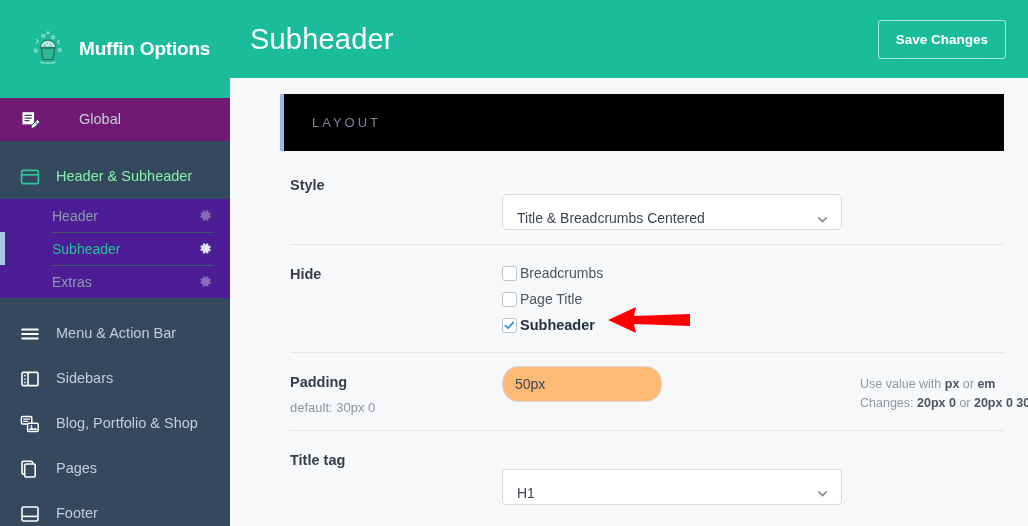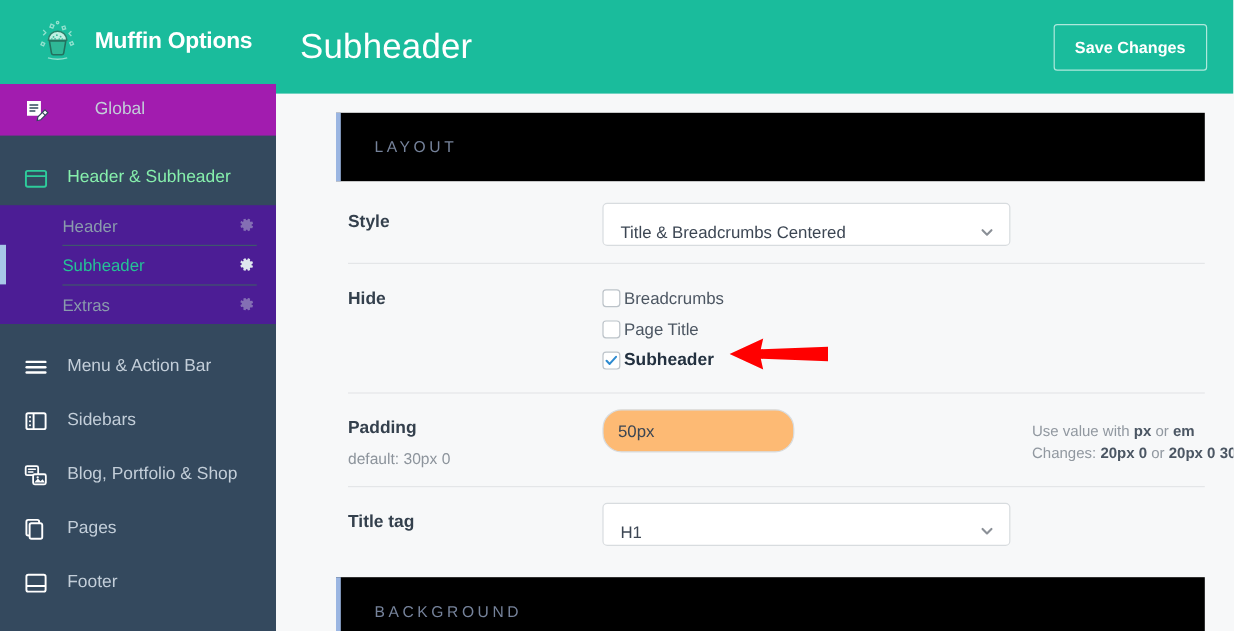--- a/index.html
+++ b/index.html
@@ -14,21 +14,21 @@
 
   
   #sidebar {
     width: 230px; height: 526px;
     background: #34495e;
     flex: 0 0 230px;
     position: relative;
     overflow: hidden;
   }
   .brand {
-    height: 70px;
+    height: 98px;
     background: #1abc9c;
     display: flex; align-items: center;
     padding-left: 28px;
     gap: 11px;
   }
   .brand-logo { width: 40px; height: 40px; position: relative; flex: 0 0 40px; }
   .brand-title {
     color: #ffffff;
     font-size: 19px;
     font-weight: bold;
@@ -40,21 +40,21 @@
     height: 43px;
     display: flex; align-items: center;
     padding-left: 18px;
     gap: 14px;
     color: #c3ced9;
     font-size: 14.5px;
     cursor: pointer;
     position: relative;
   }
   .nav-main-item.tall { height: 45px; }
-  .nav-main-item.highlighted { background: #a21caf; gap: 37px; }
+  .nav-main-item.highlighted { background: #701a75; gap: 37px; }
   .nav-ico {
     width: 24px; height: 24px;
     flex: 0 0 24px;
     display: flex; align-items: center; justify-content: center;
   }
   .nav-ico svg { display: block; }
   .nav-label { white-space: nowrap; line-height: 1; }
   .nav-main-item.accent .nav-label { color: #86efac; }
 
   .submenu { background: #4c1d95; padding-left: 0; }
@@ -152,20 +152,21 @@
   .row-help-col { flex: 1; padding-top: 9px; padding-left: 18px; }
 
   .select-box {
     width: 340px; height: 36px;
     background: #ffffff;
     border: 1px solid #d8dcdf;
     border-radius: 4px;
     display: flex; align-items: center;
     padding: 12px 12px 0 14px;
     cursor: pointer;
+    margin-top: 25px;
   }
   .select-value { flex: 1; font-size: 14px; color: #3c4653; line-height: 1; }
   .chev { width: 13px; height: 13px; flex: 0 0 13px; }
 
   .text-input {
     width: 160px; height: 36px;
     background: #fdba74;
     border: 1px solid #d8dcdf;
     border-radius: 16px;
     font-size: 14px;

